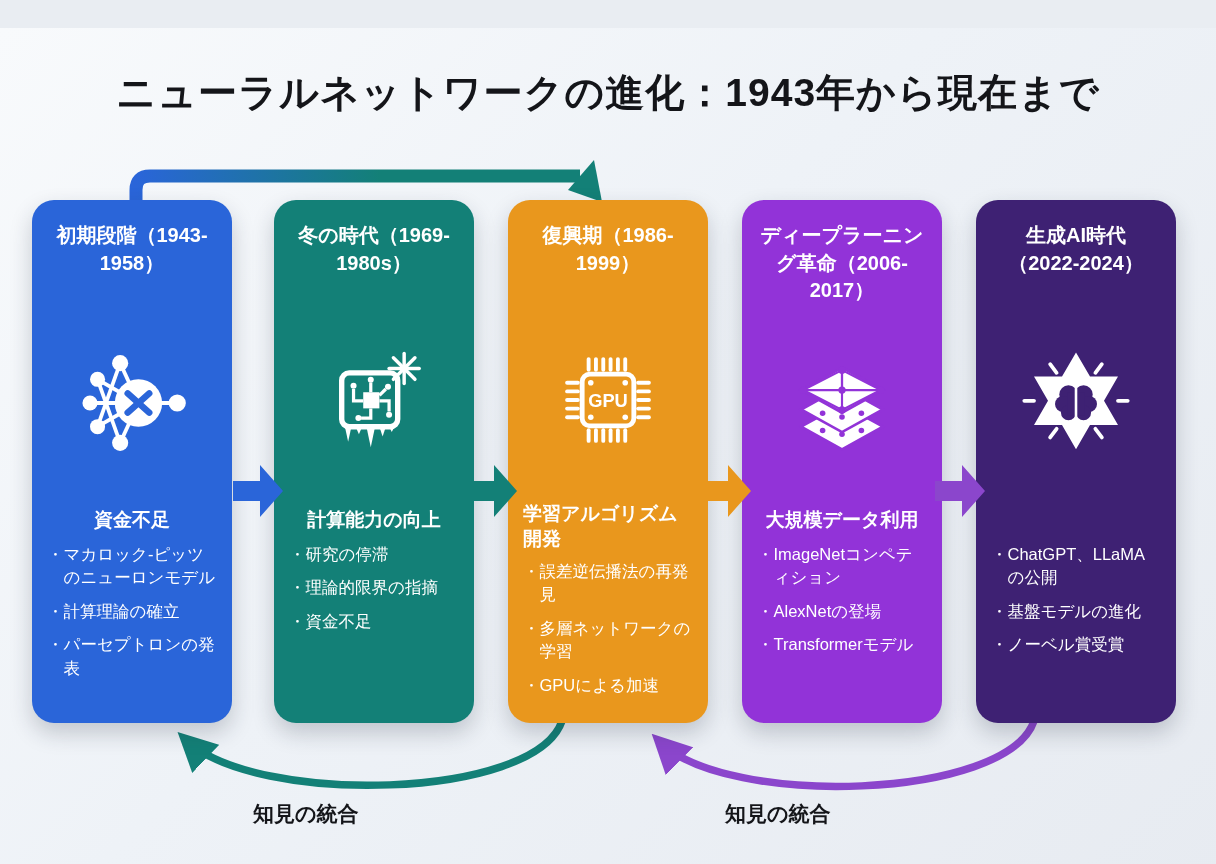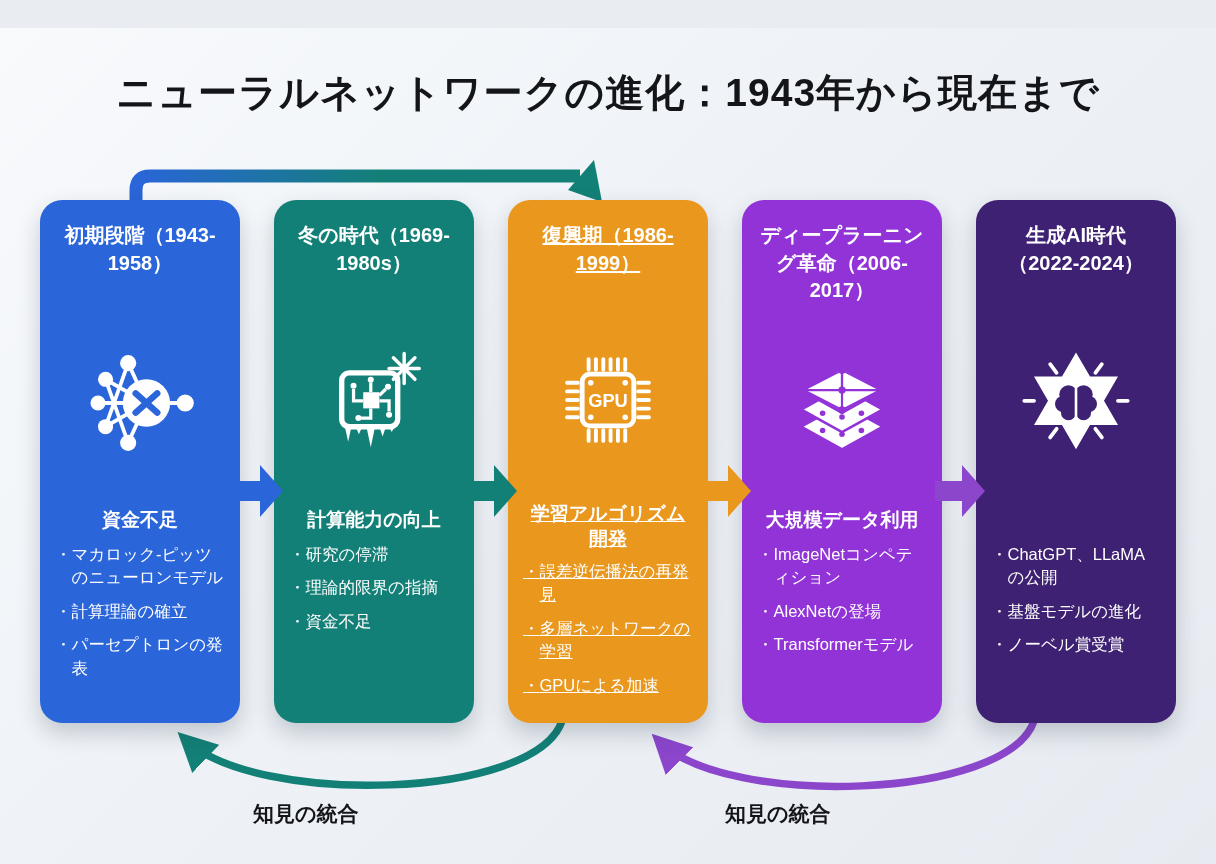--- a/index.html
+++ b/index.html
@@ -16,39 +16,39 @@
     position:absolute; top:38px; left:0; width:1216px;
     text-align:center; font-size:39px; font-weight:800; color:#141519;
     letter-spacing:1px;
   }
   .card {
     position:absolute; top:172px; width:200px; height:523px;
     border-radius:22px; color:#fff; box-sizing:border-box;
     padding:22px 15px 16px; display:flex; flex-direction:column;
     box-shadow:0 10px 22px rgba(30,40,60,.22);
   }
-  .card.early        { left:40px;  background:#2a65d9; }
+  .card.early        { left:32px;  background:#2a65d9; }
   .card.winter       { left:274px; background:#138077; }
-  .card.revival      { left:508px; background:#e9971d;text-decoration:underline; }
+  .card.revival      { left:508px; background:#e9971d; }
   .card.deeplearning { left:742px; background:#9233d8; }
   .card.generative   { left:976px; background:#3e2173; }
   .card-title {
     font-size:20px; font-weight:700; line-height:1.38; text-align:center;
     min-height:84px;
   }
   .icon-wrap {
     height:150px; margin-top:22px;
     display:flex; align-items:center; justify-content:center;
   }
   .icon-wrap svg { width:112px; height:112px; display:block; }
   .card-heading {
     margin-top:30px; font-size:19px; font-weight:700; line-height:1.3;
     text-align:center; min-height:25px;
   }
-  .card-heading.align-left { text-align:center; }
+  .card-heading.align-left { text-align:left; }
   .bullets {
     margin:10px 0 0 0; padding:0; list-style:none;
     font-size:16.5px; font-weight:500; line-height:1.42;
   }
   .bullets li { display:flex; margin-bottom:10px; }
   .bullets li::before { content:"・"; flex:0 0 auto; }
   .flow-arrow { position:absolute; top:435px; width:50px; height:56px; }
   .flow-arrow.a1 { left:233px; }
   .flow-arrow.a2 { left:467px; }
   .flow-arrow.a3 { left:701px; }

